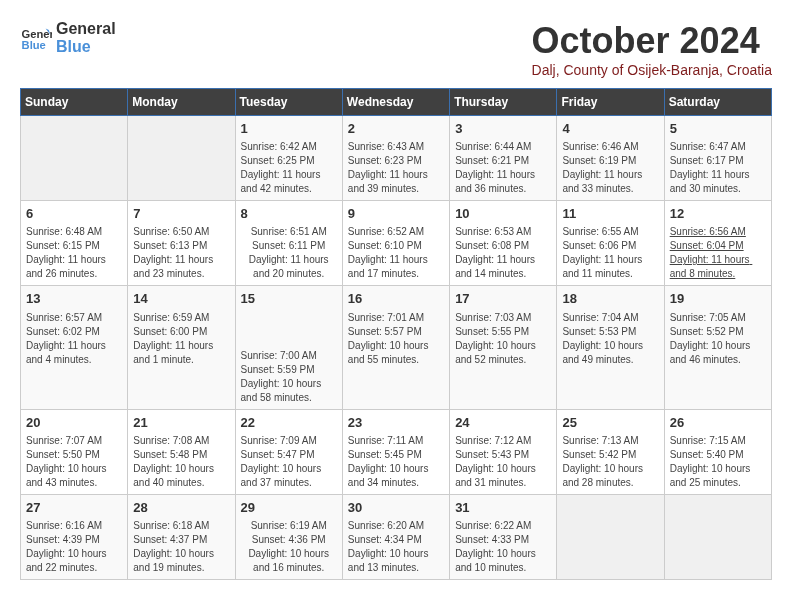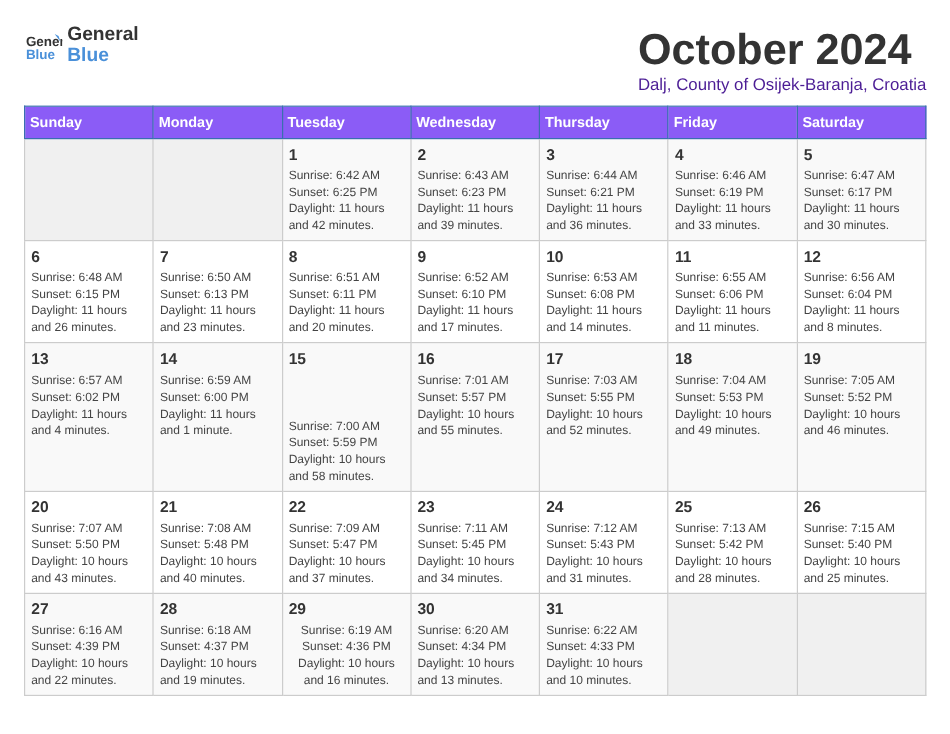--- a/index.html
+++ b/index.html
@@ -28,29 +28,29 @@
     .title-block {
       text-align: left;
     }
     .month-title {
       font-size: 36px;
       font-weight: bold;
       color: #333;
     }
     .subtitle {
       font-size: 14px;
-      color: #4c1d95;
+      color: #7f1d1d;
     }
     table {
       width: 100%;
       border-collapse: collapse;
       font-size: 11px;
     }
     thead tr th {
-      background-color: #8b5cf6;
+      background-color: #404040;
       color: #fff;
       padding: 6px 4px;
       text-align: left;
       font-size: 12px;
       font-weight: bold;
       border: 1px solid #3a6faf;
     }
     tbody tr td {
       border: 1px solid #ccc;
       vertical-align: top;
@@ -157,21 +157,21 @@
 Daylight: 11 hours and 26 minutes.</div>
         </td>
         <td>
           <span class="day-number">7</span>
           <div class="day-content" style="white-space: pre-wrap;">Sunrise: 6:50 AM
 Sunset: 6:13 PM
 Daylight: 11 hours and 23 minutes.</div>
         </td>
         <td>
           <span class="day-number">8</span>
-          <div class="day-content" style="white-space: pre-wrap;">Sunrise: 6:51 AM
+          <div class="day-content" style="white-space: pre-wrap; text-align: center;">Sunrise: 6:51 AM
 Sunset: 6:11 PM
 Daylight: 11 hours and 20 minutes.</div>
         </td>
         <td>
           <span class="day-number">9</span>
           <div class="day-content" style="white-space: pre-wrap;">Sunrise: 6:52 AM
 Sunset: 6:10 PM
 Daylight: 11 hours and 17 minutes.</div>
         </td>
         <td>
@@ -181,21 +181,21 @@
 Daylight: 11 hours and 14 minutes.</div>
         </td>
         <td>
           <span class="day-number">11</span>
           <div class="day-content" style="white-space: pre-wrap;">Sunrise: 6:55 AM
 Sunset: 6:06 PM
 Daylight: 11 hours and 11 minutes.</div>
         </td>
         <td>
           <span class="day-number">12</span>
-          <div class="day-content" style="white-space: pre-wrap;">Sunrise: 6:56 AM
+          <div class="day-content" style="white-space: pre-wrap; text-decoration: underline;">Sunrise: 6:56 AM
 Sunset: 6:04 PM
 Daylight: 11 hours and 8 minutes.</div>
         </td>
       </tr>
       <tr>
         <td>
           <span class="day-number">13</span>
           <div class="day-content" style="white-space: pre-wrap;">Sunrise: 6:57 AM
 Sunset: 6:02 PM
 Daylight: 11 hours and 4 minutes.</div>

